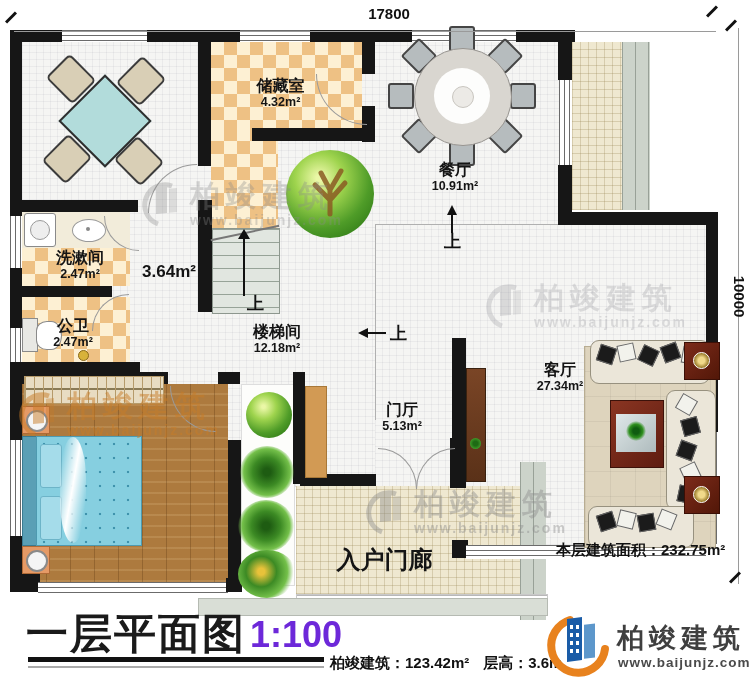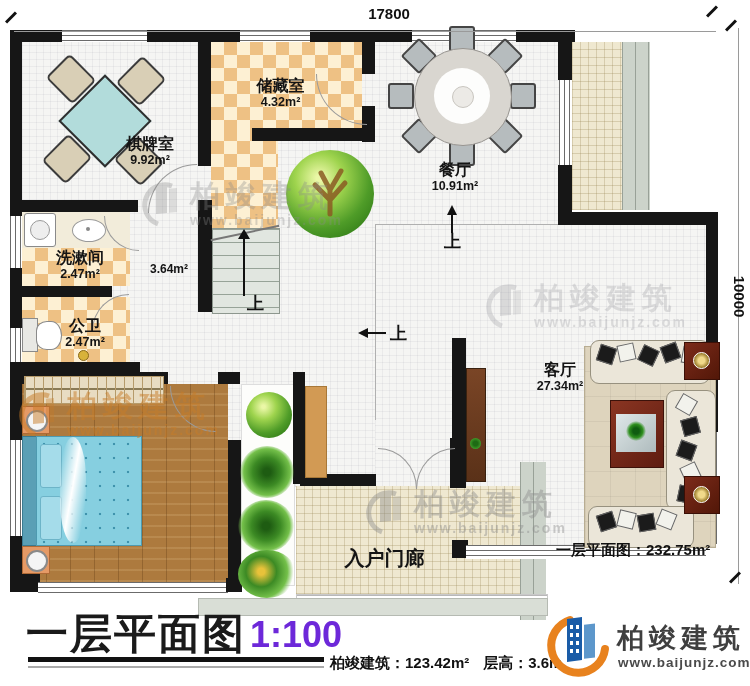--- a/index.html
+++ b/index.html
@@ -234,51 +234,55 @@
         <path d="M20 46 A 19 19 0 1 1 34 8" fill="none" stroke="currentColor" stroke-width="5"></path>
         <rect x="18" y="8" width="11" height="30" fill="currentColor" transform="skewY(-6)"></rect>
         <rect x="31" y="14" width="8" height="24" fill="currentColor" opacity=".7" transform="skewY(-6)"></rect>
       </svg>
     <div>
         <div class="wm-name">柏竣建筑</div>
         <div class="wm-url">www.baijunjz.com</div>
       </div>
   </div>
 
-  <div class="room-label" style="left:100px;top:134px;width:100px;">
-    <div class="rname">棋牌室</div>
-    <div class="rarea">9.92m²</div>
-  </div>
   <div class="room-label" style="left:228px;top:76px;width:105px;">
     <div class="rname">储藏室</div>
     <div class="rarea">4.32m²</div>
   </div>
   <div class="room-label" style="left:410px;top:160px;width:90px;">
     <div class="rname">餐厅</div>
     <div class="rarea">10.91m²</div>
   </div>
   <div class="room-label" style="left:30px;top:248px;width:100px;">
     <div class="rname">洗漱间</div>
     <div class="rarea">2.47m²</div>
   </div>
-  <div class="room-label" style="left:23px;top:316px;width:100px;margin-left:12px;">
+  <div class="room-label" style="left:23px;top:316px;width:100px;">
     <div class="rname">公卫</div>
     <div class="rarea">2.47m²</div>
   </div>
   <div class="room-label" style="left:138px;top:262px;width:62px;">
-    <div class="rarea" style="font-size:12px;">3.64m²</div>
+    <div class="rarea" style="font-size:17px;">3.64m²</div>
+  </div>
+  <div class="room-label" style="left:222px;top:322px;width:110px;">
+    <div class="rname">楼梯间</div>
+    <div class="rarea">12.18m²</div>
+  </div>
+  <div class="room-label" style="left:352px;top:400px;width:100px;">
+    <div class="rname">门厅</div>
+    <div class="rarea">5.13m²</div>
   </div>
   <div class="room-label" style="left:505px;top:360px;width:110px;">
     <div class="rname">客厅</div>
     <div class="rarea">27.34m²</div>
   </div>
   <div class="room-label" style="left:322px;top:546px;width:125px;">
-    <div class="rname" style="font-size:20px;">入户门廊</div>
-  </div>
-  <div class="ftxt" style="left:556px;top:541px;">一层平面图：232.75m²</div>
+    <div class="rname" style="font-size:24px;">入户门廊</div>
+  </div>
+  <div class="ftxt" style="left:556px;top:541px;">本层建筑面积：232.75m²</div>
 
   <div class="abs" style="left:447px;top:205px;width:0;height:0;border-left:5px solid transparent;border-right:5px solid transparent;border-bottom:10px solid #111;"></div>
   <div class="abs" style="left:451px;top:215px;width:2px;height:18px;background:#111;"></div>
   <div class="upmark" style="left:444px;top:230px;">上</div>
   <div class="abs" style="left:358px;top:328px;width:0;height:0;border-top:5px solid transparent;border-bottom:5px solid transparent;border-right:10px solid #111;"></div>
   <div class="abs" style="left:368px;top:332px;width:18px;height:2px;background:#111;"></div>
   <div class="upmark" style="left:390px;top:322px;">上</div>
   <div class="upmark" style="left:247px;top:292px;">上</div>
 
   <div class="thin" style="left:14px;top:31px;width:702px;height:1px;background:#9a9a9a;"></div>

